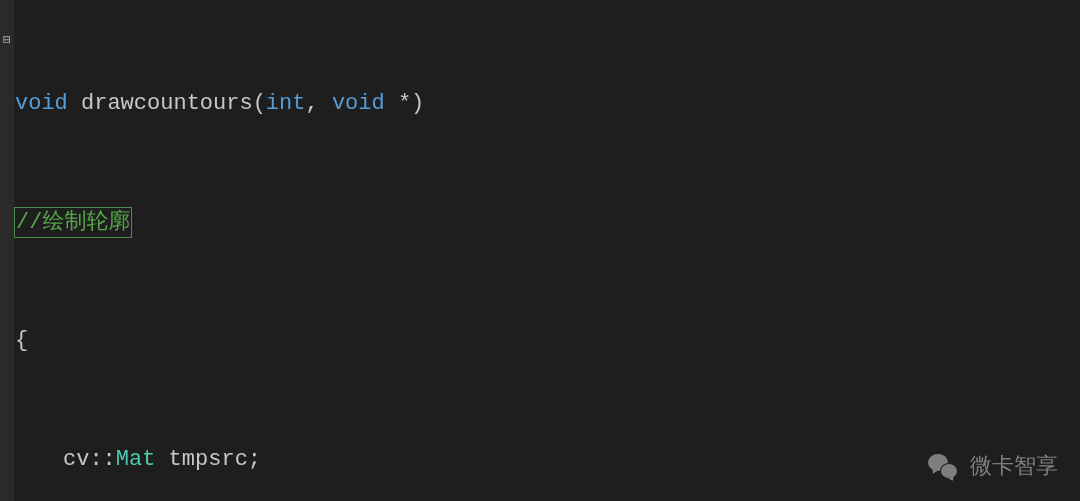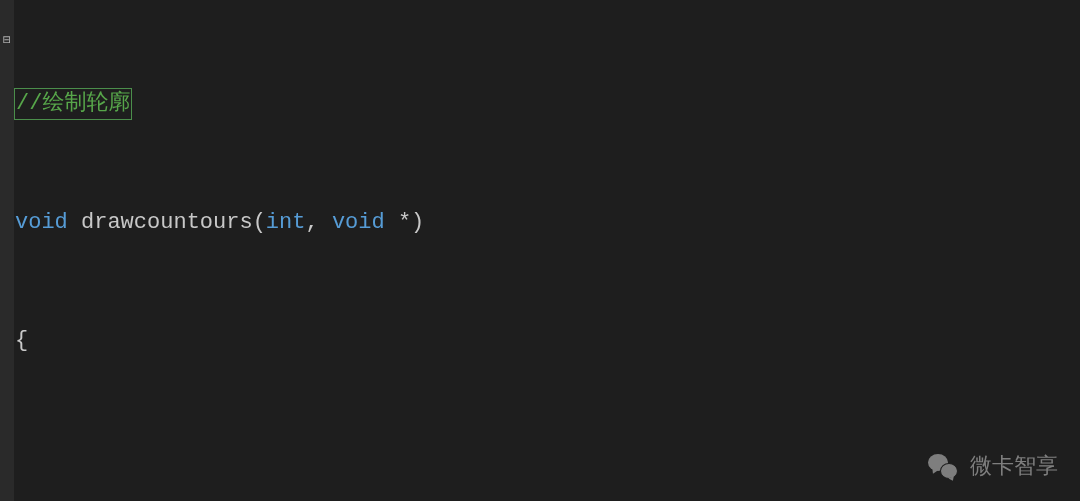--- a/index.html
+++ b/index.html
@@ -116,26 +116,27 @@
 </head>
 <body>
 
 <div class="editor">
   <div class="gutter">
     <div class="fold">⊟</div>
   </div>
 
   <div class="code">
 
+    <div class="line indent0"><span class="tok-keyword">void</span><span class="tok-default"> drawcountours(</span><span class="tok-keyword">int</span><span class="tok-default">, </span><span class="tok-keyword">void</span><span class="tok-default"> *)</span></div>
+
     <div class="line indent0"><span class="hl-box"><span class="tok-comment">//绘制轮廓</span></span></div>
-
-    <div class="line indent0"><span class="tok-keyword">void</span><span class="tok-default"> drawcountours(</span><span class="tok-keyword">int</span><span class="tok-default">, </span><span class="tok-keyword">void</span><span class="tok-default"> *)</span></div>
 
     <div class="line indent0 tok-default">{</div>
 
+    <div class="line indent1"><span class="tok-default">cv::</span><span class="tok-type">Mat</span><span class="tok-default"> tmpsrc;</span></div>
 
     
 
     
 
     
 
     
 
     

